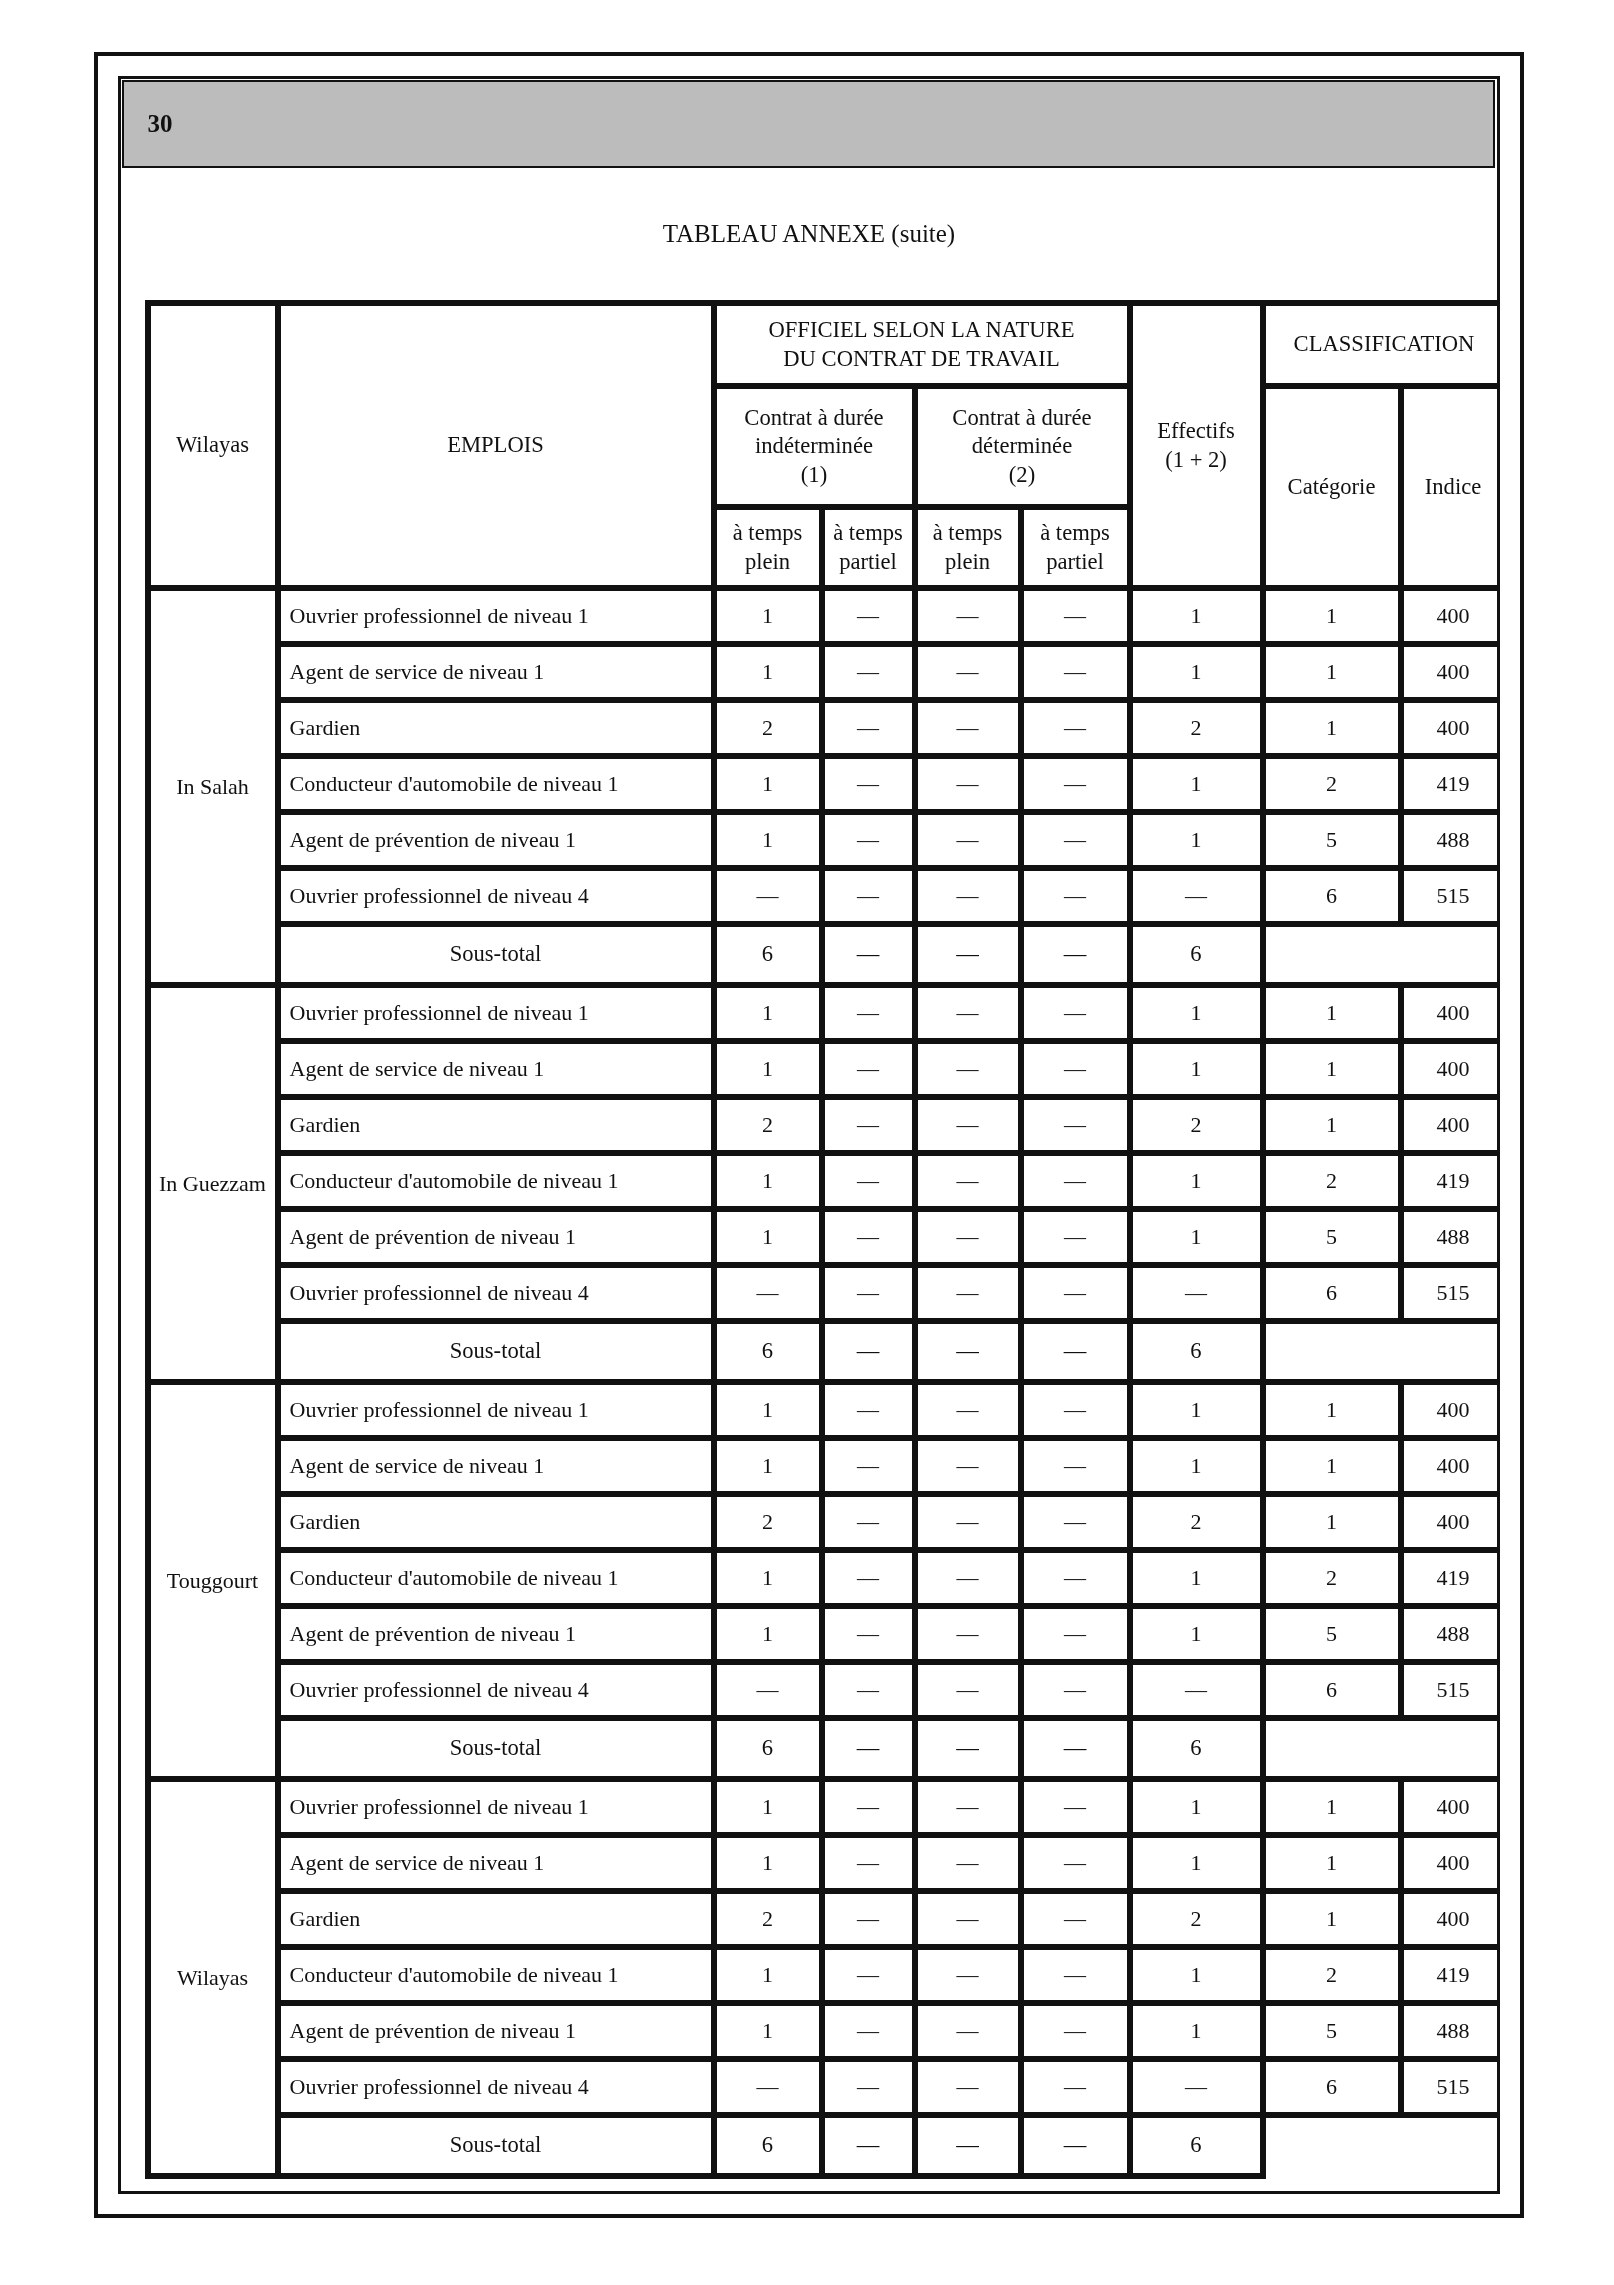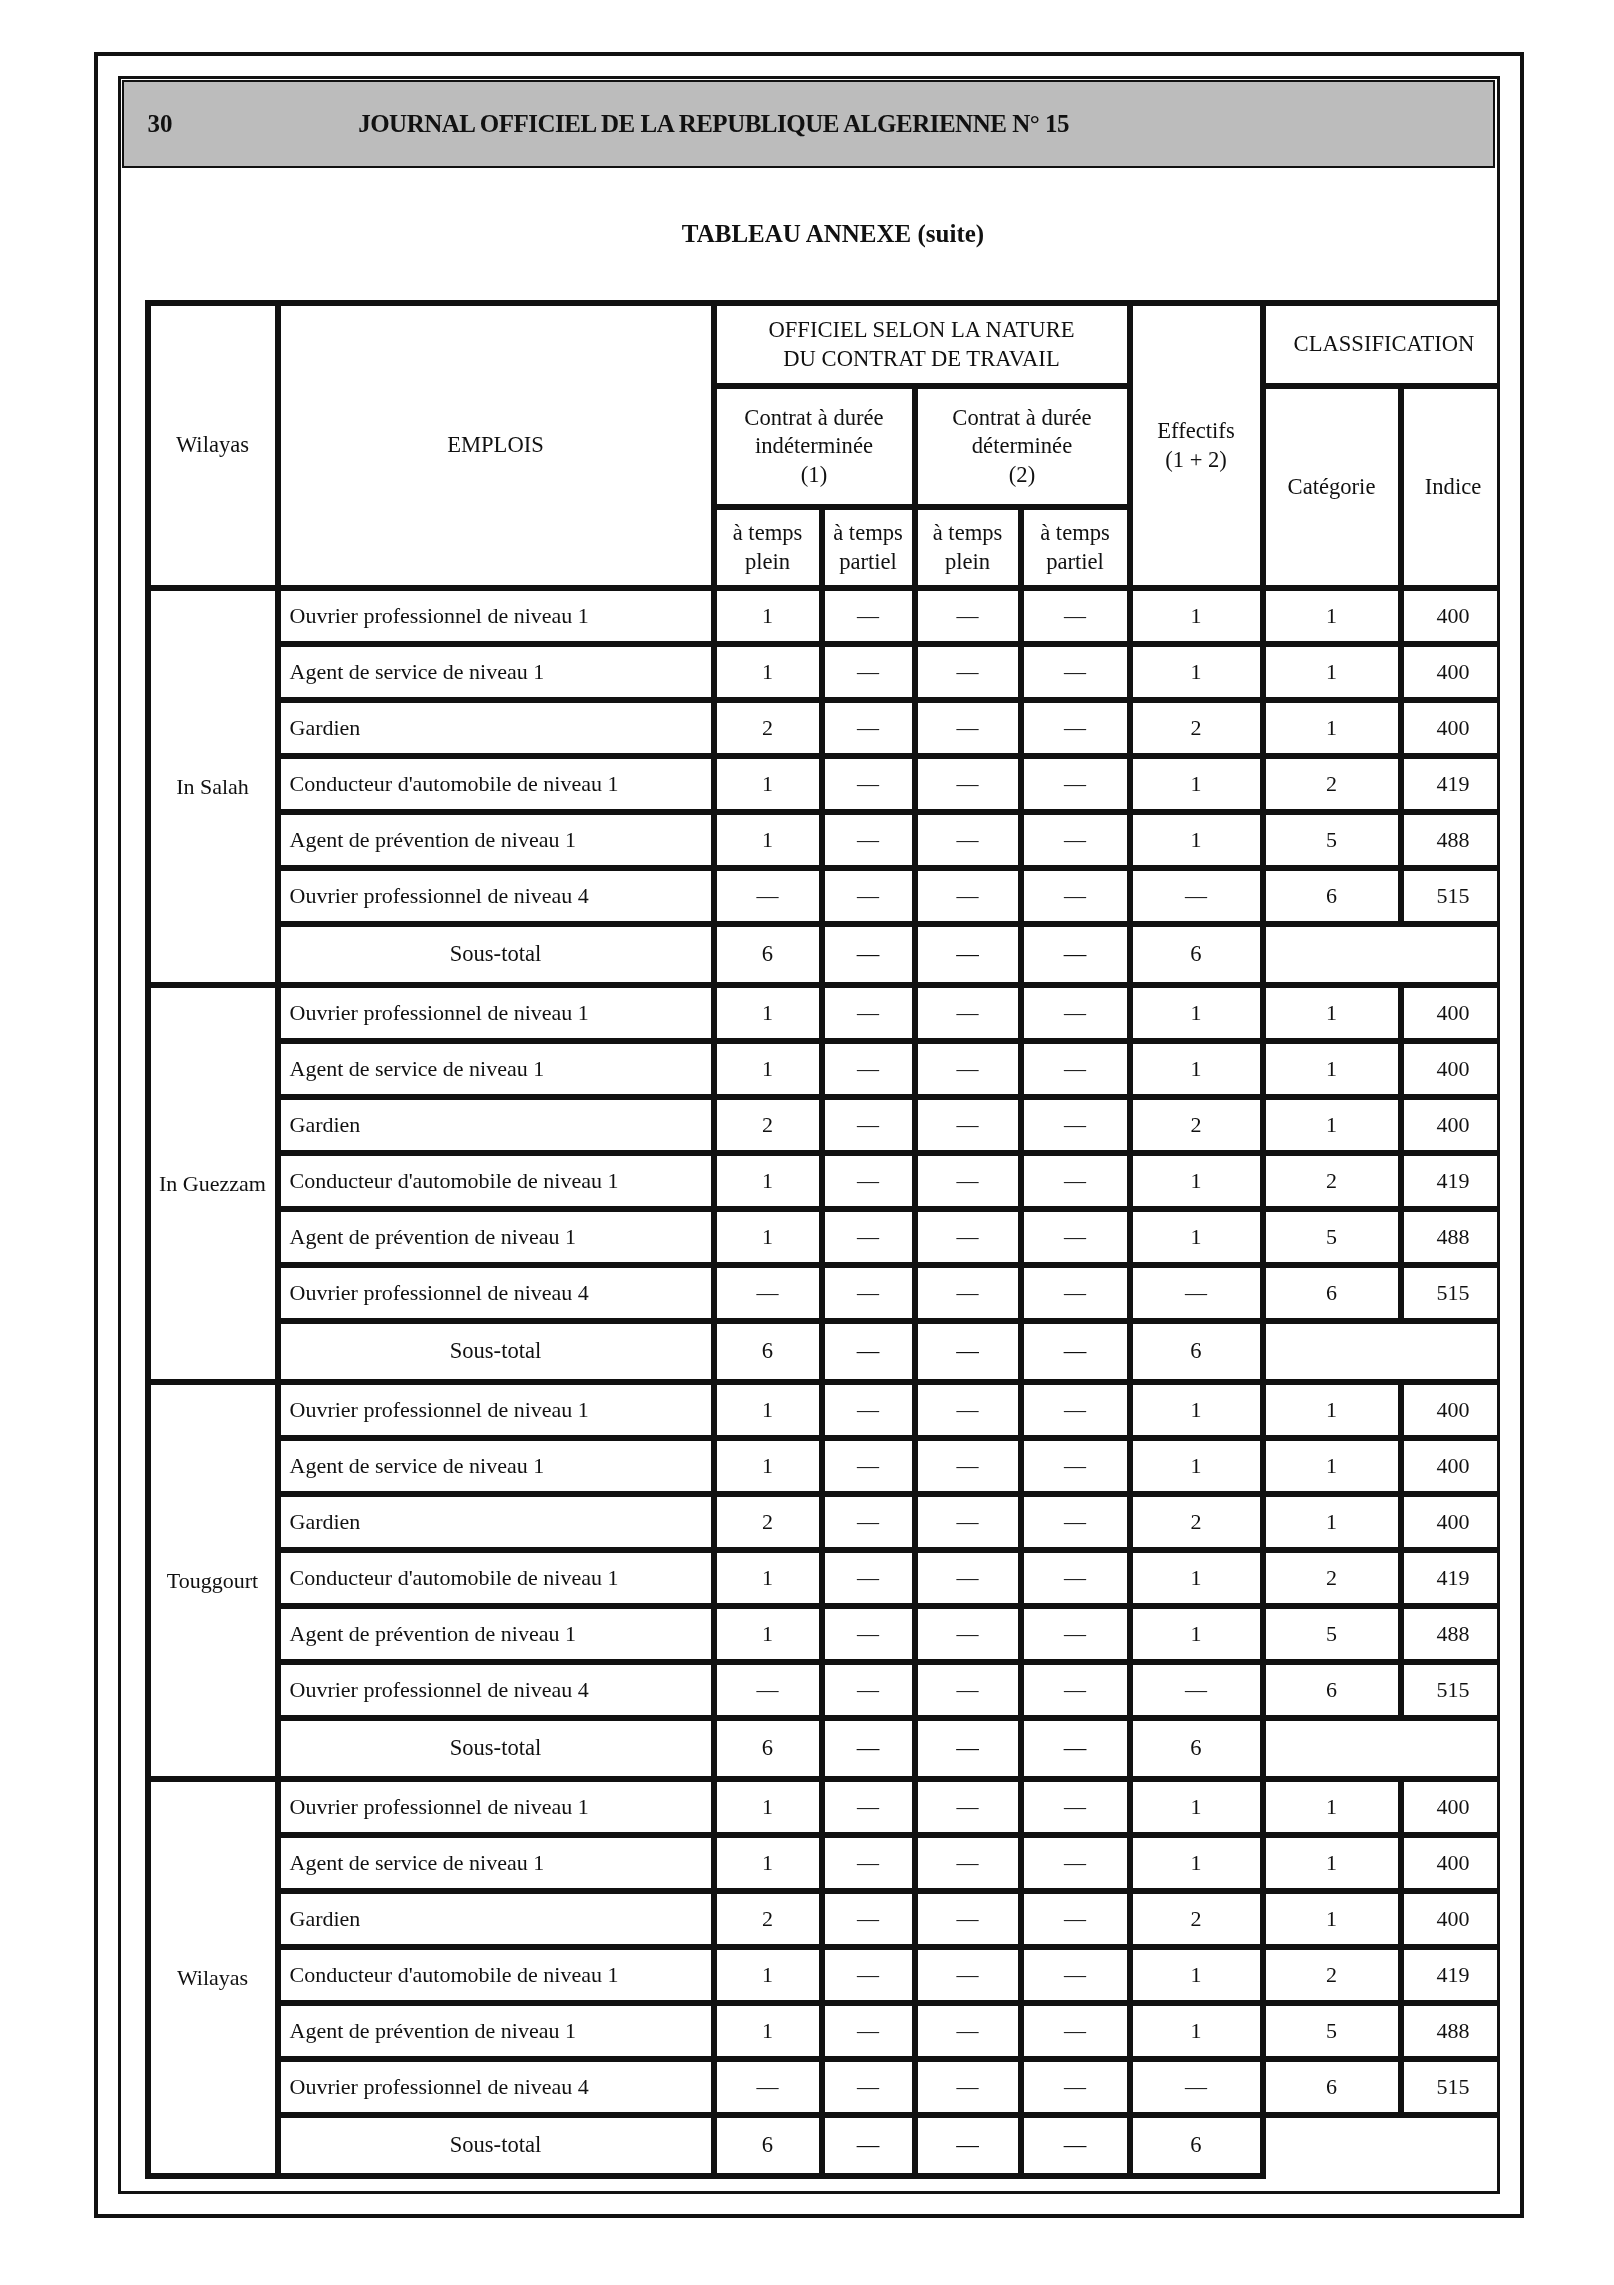--- a/index.html
+++ b/index.html
@@ -27,21 +27,21 @@
     position:absolute; left:109px; right:299px; top:50%; transform:translateY(-50%);
     text-align:center; font-size:25px; font-weight:bold; letter-spacing:-0.5px;
     white-space:nowrap;
   }
   .dates {
     position:absolute; right:9px; top:50%; transform:translateY(-50%);
     text-align:right; font-size:25px; font-weight:bold; line-height:40px;
   }
   .doc-title {
     position:absolute; top:141px; left:0; width:100%;
-    text-align:center; font-size:25px; font-weight:bold;margin-left:24px;
+    text-align:center; font-size:25px; font-weight:normal;
   }
   table.annex {
     position:absolute; left:23.5px; top:221px; width:1358px;
     border-collapse:collapse; table-layout:fixed;
   }
   .annex th, .annex td {
     border:6.3px solid #111; padding:0;
     text-align:center; vertical-align:middle;
     font-weight:normal; font-size:22.6px; line-height:1.25;
     white-space:pre-line; overflow:hidden;
@@ -58,21 +58,20 @@
 </style>
 </head>
 <body>
 
 <div class="sheet">
   <div class="page-outer">
     <div class="page-inner">
 
       <div class="header-bar" style="background: rgb(188, 188, 188);">
         <span class="page-number">30</span>
-        <span class="journal-title">JOURNAL OFFICIEL DE LA REPUBLIQUE ALGERIENNE N° 15</span>
       </div>
 
       <div class="doc-title">TABLEAU ANNEXE (suite)</div>
 
       <table class="annex">
         <colgroup>
           <col style="width:130px">
             <col style="width:436px">
             <col style="width:108px">
           <col style="width:93px">

